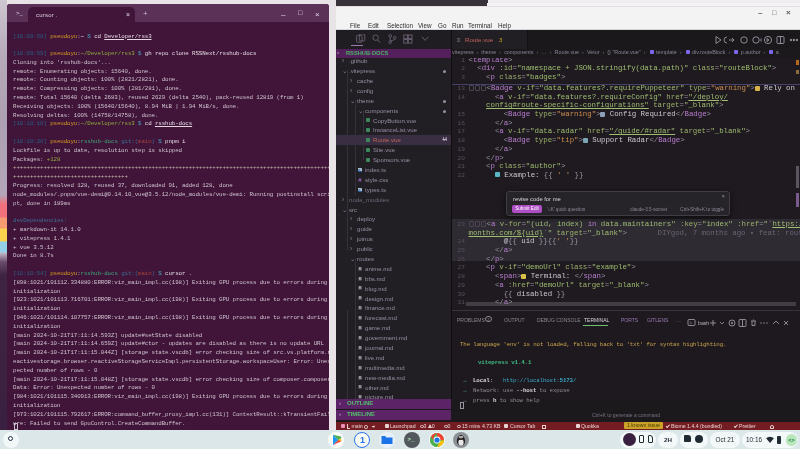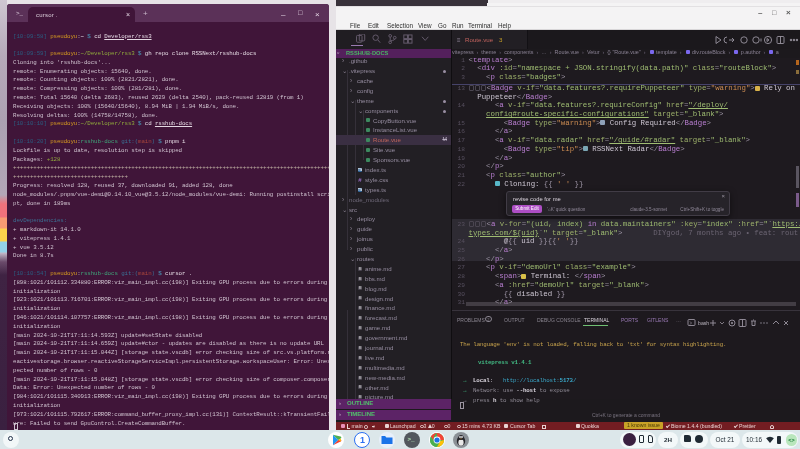--- a/index.html
+++ b/index.html
@@ -267,35 +267,34 @@
   <div id="editor">
     <div id="hl23"></div>
 <div id="code1">
         <div class="cr"><span class="ln">1</span><span class="cc"><i class="g">&lt;</i><i class="t">template</i><i class="g">&gt;</i></span></div>
         <div class="cr"><span class="ln">2</span><span class="cc">&nbsp;&nbsp;<i class="g">&lt;</i><i class="t">div</i> <i class="a">:id</i><i class="g">=</i><i class="s">"namespace + JSON.stringify(data.path)"</i> <i class="a">class</i><i class="g">=</i><i class="s">"routeBlock"</i><i class="g">&gt;</i></span></div>
         <div class="cr"><span class="ln">3</span><span class="cc">&nbsp;&nbsp;&nbsp;&nbsp;<i class="g">&lt;</i><i class="t">p</i> <i class="a">class</i><i class="g">=</i><i class="s">"badges"</i><i class="g">&gt;</i></span></div>
       </div>
     <div id="fold"></div>
 <div id="code2">
         <div class="cr"><span class="ln">13</span><span class="cc"><s class="dimbox"></s><s class="dimbox"></s><s class="dimbox"></s><i class="g">&lt;</i><i class="t">Badge</i> <i class="a">v-if</i><i class="g">=</i><i class="s">"data.features?.requirePuppeteer"</i> <i class="a">type</i><i class="g">=</i><i class="o">"warning"</i><i class="g">&gt;</i><s class="em" style="background:#d8b24a"></s><i class="w"> Rely on</i></span></div>
-        <div class="cr"><span class="ln"></span><span class="cc">&nbsp;&nbsp;<i class="w">Puppeteer</i><i class="g">&lt;/</i><i class="t">Badge</i><i class="g">&gt;</i></span></div>
         <div class="cr"><span class="ln">14</span><span class="cc">&nbsp;&nbsp;&nbsp;&nbsp;&nbsp;&nbsp;<i class="g">&lt;</i><i class="t">a</i> <i class="a">v-if</i><i class="g">=</i><i class="s">"data.features?.requireConfig"</i> <i class="a">href</i><i class="g">=</i><i class="l">"/deploy/</i></span></div>
         <div class="cr"><span class="ln"></span><span class="cc">&nbsp;&nbsp;&nbsp;&nbsp;<i class="l">config#route-specific-configurations"</i> <i class="a">target</i><i class="g">=</i><i class="s">"_blank"</i><i class="g">&gt;</i></span></div>
         <div class="cr"><span class="ln">15</span><span class="cc">&nbsp;&nbsp;&nbsp;&nbsp;&nbsp;&nbsp;&nbsp;&nbsp;<i class="g">&lt;</i><i class="t">Badge</i> <i class="a">type</i><i class="g">=</i><i class="o">"warning"</i><i class="g">&gt;</i><s class="em" style="background:#8ea0b8"></s><i class="w"> Config Required</i><i class="g">&lt;/</i><i class="t">Badge</i><i class="g">&gt;</i></span></div>
         <div class="cr"><span class="ln">16</span><span class="cc">&nbsp;&nbsp;&nbsp;&nbsp;&nbsp;&nbsp;<i class="g">&lt;/</i><i class="t">a</i><i class="g">&gt;</i></span></div>
         <div class="cr"><span class="ln">17</span><span class="cc">&nbsp;&nbsp;&nbsp;&nbsp;&nbsp;&nbsp;<i class="g">&lt;</i><i class="t">a</i> <i class="a">v-if</i><i class="g">=</i><i class="s">"data.radar"</i> <i class="a">href</i><i class="g">=</i><i class="l">"/guide/#radar"</i> <i class="a">target</i><i class="g">=</i><i class="s">"_blank"</i><i class="g">&gt;</i></span></div>
-        <div class="cr"><span class="ln">18</span><span class="cc">&nbsp;&nbsp;&nbsp;&nbsp;&nbsp;&nbsp;&nbsp;&nbsp;<i class="g">&lt;</i><i class="t">Badge</i> <i class="a">type</i><i class="g">=</i><i class="o">"tip"</i><i class="g">&gt;</i><s class="em" style="background:#7ba7b5"></s><i class="w"> RSSNext Radar</i><i class="g">&lt;/</i><i class="t">Badge</i><i class="g">&gt;</i></span></div>
+        <div class="cr"><span class="ln">18</span><span class="cc">&nbsp;&nbsp;&nbsp;&nbsp;&nbsp;&nbsp;&nbsp;&nbsp;<i class="g">&lt;</i><i class="t">Badge</i> <i class="a">type</i><i class="g">=</i><i class="o">"tip"</i><i class="g">&gt;</i><s class="em" style="background:#7ba7b5"></s><i class="w"> Support Radar</i><i class="g">&lt;/</i><i class="t">Badge</i><i class="g">&gt;</i></span></div>
         <div class="cr"><span class="ln">19</span><span class="cc">&nbsp;&nbsp;&nbsp;&nbsp;&nbsp;&nbsp;<i class="g">&lt;/</i><i class="t">a</i><i class="g">&gt;</i></span></div>
         <div class="cr"><span class="ln">20</span><span class="cc">&nbsp;&nbsp;&nbsp;&nbsp;<i class="g">&lt;/</i><i class="t">p</i><i class="g">&gt;</i></span></div>
         <div class="cr"><span class="ln">21</span><span class="cc">&nbsp;&nbsp;&nbsp;&nbsp;<i class="g">&lt;</i><i class="t">p</i> <i class="a">class</i><i class="g">=</i><i class="s">"author"</i><i class="g">&gt;</i></span></div>
-        <div class="cr"><span class="ln">22</span><span class="cc">&nbsp;&nbsp;&nbsp;&nbsp;&nbsp;&nbsp;<s class="em" style="background:#58b8c8"></s><i class="w"> Cloning: </i><i class="g">{{ </i><i class="o">' '</i><i class="g"> }}</i></span></div>
+        <div class="cr"><span class="ln">22</span><span class="cc">&nbsp;&nbsp;&nbsp;&nbsp;&nbsp;&nbsp;<s class="em" style="background:#58b8c8"></s><i class="w"> Example: </i><i class="g">{{ </i><i class="o">' '</i><i class="g"> }}</i></span></div>
       </div>
 <div id="code3">
         <div class="cr"><span class="ln">23</span><span class="cc"><s class="dimbox"></s><s class="dimbox"></s><s class="dimbox"></s><i class="g">&lt;</i><i class="t">a</i> <i class="a">v-for</i><i class="g">=</i><i class="s">"(uid, index) </i><i class="t">in</i><i class="s"> data.maintainers"</i> <i class="a">:key</i><i class="g">=</i><i class="s">"index"</i> <i class="a">:href</i><i class="g">=</i><i class="s">"</i><i class="g">`</i><i class="l">https://</i></span></div>
-        <div class="cr"><span class="ln"></span><span class="cc"><i class="l">types.com/${uid}</i><i class="g">`</i><i class="s">"</i> <i class="a">target</i><i class="g">=</i><i class="s">"_blank"</i><i class="g">&gt;</i><i class="bl">&nbsp;&nbsp;&nbsp;&nbsp;&nbsp;&nbsp;&nbsp;DIYgod, 7 months ago • feat: rout</i></span></div>
+        <div class="cr"><span class="ln"></span><span class="cc"><i class="l">months.com/${uid}</i><i class="g">`</i><i class="s">"</i> <i class="a">target</i><i class="g">=</i><i class="s">"_blank"</i><i class="g">&gt;</i><i class="bl">&nbsp;&nbsp;&nbsp;&nbsp;&nbsp;&nbsp;&nbsp;DIYgod, 7 months ago • feat: rout</i></span></div>
         <div class="cr"><span class="ln">24</span><span class="cc">&nbsp;&nbsp;&nbsp;&nbsp;&nbsp;&nbsp;&nbsp;&nbsp;<i class="w">@</i><i class="g">{{ </i><i class="w">uid</i><i class="g"> }}{{</i><i class="o">' '</i><i class="g">}}</i></span></div>
         <div class="cr"><span class="ln">25</span><span class="cc">&nbsp;&nbsp;&nbsp;&nbsp;&nbsp;&nbsp;<i class="g">&lt;/</i><i class="t">a</i><i class="g">&gt;</i></span></div>
         <div class="cr"><span class="ln">26</span><span class="cc">&nbsp;&nbsp;&nbsp;&nbsp;<i class="g">&lt;/</i><i class="t">p</i><i class="g">&gt;</i></span></div>
         <div class="cr"><span class="ln">27</span><span class="cc">&nbsp;&nbsp;&nbsp;&nbsp;<i class="g">&lt;</i><i class="t">p</i> <i class="a">v-if</i><i class="g">=</i><i class="s">"demoUrl"</i> <i class="a">class</i><i class="g">=</i><i class="s">"example"</i><i class="g">&gt;</i></span></div>
         <div class="cr"><span class="ln">28</span><span class="cc">&nbsp;&nbsp;&nbsp;&nbsp;&nbsp;&nbsp;<i class="g">&lt;</i><i class="t">span</i><i class="g">&gt;</i><s class="em" style="background:#d8c048"></s><i class="w"> Terminal: </i><i class="g">&lt;/</i><i class="t">span</i><i class="g">&gt;</i></span></div>
         <div class="cr"><span class="ln">29</span><span class="cc">&nbsp;&nbsp;&nbsp;&nbsp;&nbsp;&nbsp;<i class="g">&lt;</i><i class="t">a</i> <i class="a">:href</i><i class="g">=</i><i class="s">"demoUrl"</i> <i class="a">target</i><i class="g">=</i><i class="s">"_blank"</i><i class="g">&gt;</i></span></div>
         <div class="cr"><span class="ln">30</span><span class="cc">&nbsp;&nbsp;&nbsp;&nbsp;&nbsp;&nbsp;&nbsp;&nbsp;<i class="g">{{ </i><i class="w">disabled</i><i class="g"> }}</i></span></div>
         <div class="cr"><span class="ln">31</span><span class="cc">&nbsp;&nbsp;&nbsp;&nbsp;&nbsp;&nbsp;<i class="g">&lt;/</i><i class="t">a</i><i class="g">&gt;</i></span></div>
       </div>
     <div id="popup">

